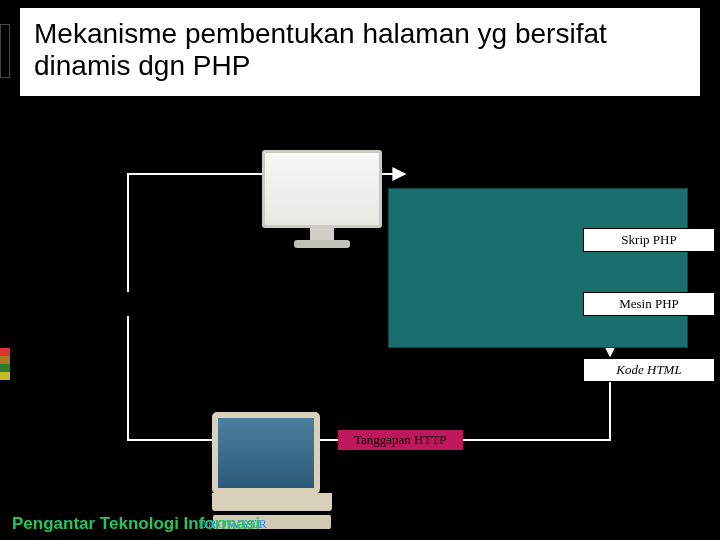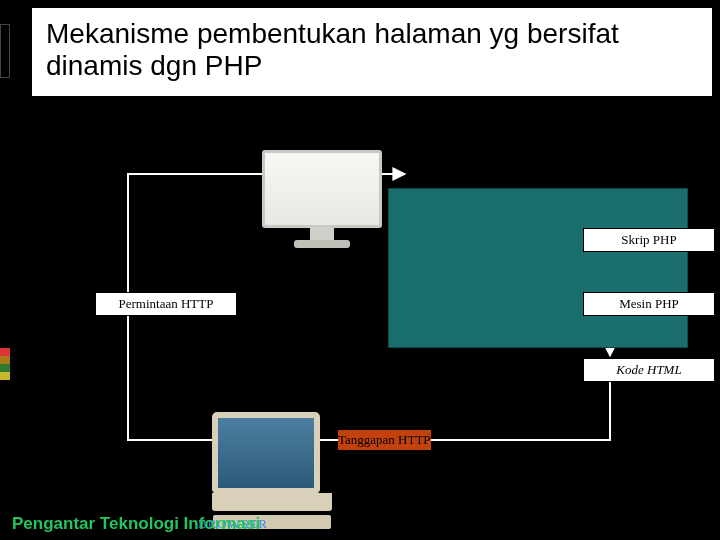--- a/index.html
+++ b/index.html
@@ -12,21 +12,20 @@
     position: relative;
     overflow: hidden;
   }
   .title-box {
     position: absolute;
     top: 8px;
     left: 20px;
     width: 680px;
     background: #fff;
     padding: 10px 14px 14px 14px;
-    margin-left: 12px;
   }
   .title-box h1 {
     font-family: 'Comic Sans MS', cursive, sans-serif;
     font-size: 28px;
     font-weight: normal;
     line-height: 1.15;
   }
   .accent {
     position: absolute;
     left: 0;
@@ -88,21 +87,21 @@
     border-radius: 2px;
   }
 
   .browser-label {
     position: absolute; left: 198px; top: 376px;
     color: #3b82f6; font-size: 13px; letter-spacing: 1px;
   }
 
   .tanggapan {
     position: absolute; left: 338px; top: 290px;
-    background: #c2410c; padding: 2px 0; font-size: 13px;
+    background: #be185d; padding: 2px 16px; font-size: 13px;
   }
 
   svg.arrows { position: absolute; left: 0; top: 0; width: 720px; height: 400px; pointer-events: none; }
 
   .footer {
     position: absolute; left: 12px; bottom: 6px;
     font-family: Arial, sans-serif;
     font-size: 17px;
     font-weight: bold;
     color: #22c55e;
@@ -151,21 +150,20 @@
     <div class="screen"></div>
     <div class="stand"></div>
     <div class="base"></div>
   </div>
 
   <div class="server-box"></div>
 
   <div class="small-box skrip">Skrip PHP</div>
   <div class="small-box mesin">Mesin PHP</div>
   <div class="small-box kode">Kode HTML</div>
-  <div class="small-box permintaan">Permintaan HTTP</div>
 
   <div class="monitor-crt">
     <div class="screen"></div>
     <div class="body"></div>
     <div class="kb"></div>
   </div>
 
   <div class="tanggapan">Tanggapan HTTP</div>
   <div class="browser-label">BROWSER</div>
 </div>

